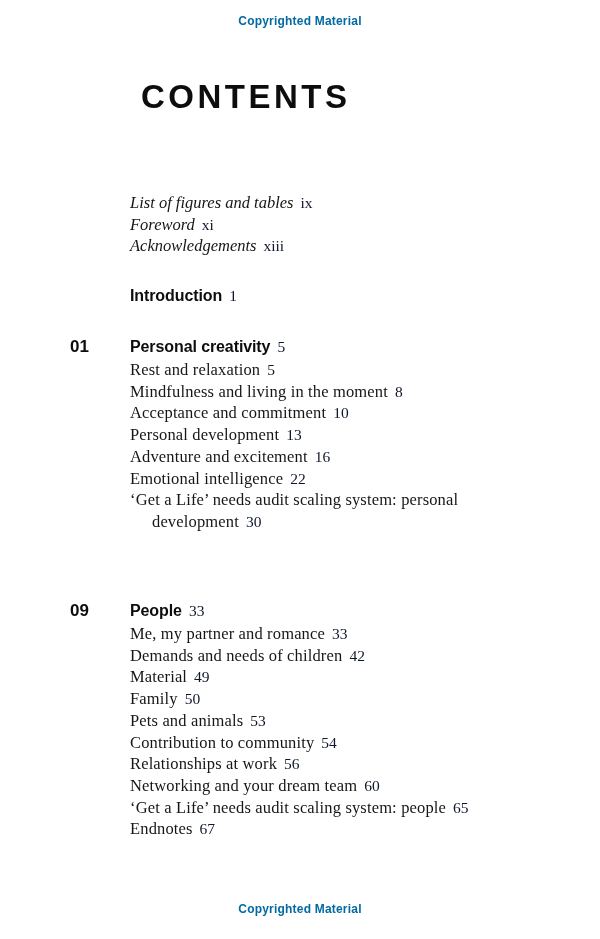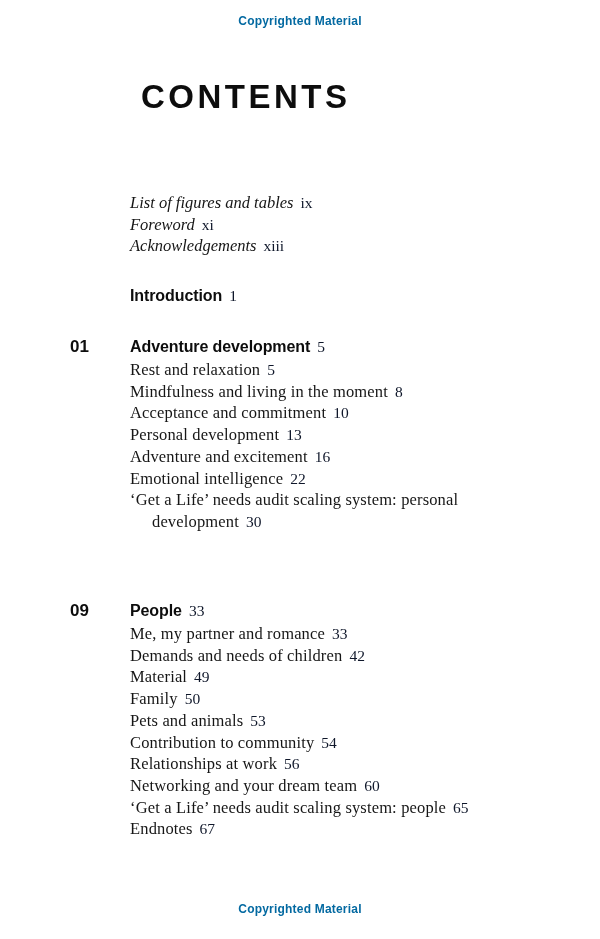--- a/index.html
+++ b/index.html
@@ -113,21 +113,21 @@
 </div>
 
 <div class="intro">
   <span class="h">Introduction</span><span class="pg">1</span>
 </div>
 
 <div class="chapter" id="chapter-01">
   <span class="ch-num">01</span>
   <div class="ch-body">
     <div class="ch-head">
-      <span class="h">Adventure development</span><span class="pg">5</span>
+      <span class="h">Personal creativity</span><span class="pg">5</span>
     </div>
     <div class="entries">
       <div class="entry"><span>Rest and relaxation</span><span class="pg">5</span></div>
       <div class="entry"><span>Mindfulness and living in the moment</span><span class="pg">8</span></div>
       <div class="entry"><span>Acceptance and commitment</span><span class="pg">10</span></div>
       <div class="entry"><span>Personal development</span><span class="pg">13</span></div>
       <div class="entry"><span>Adventure and excitement</span><span class="pg">16</span></div>
       <div class="entry"><span>Emotional intelligence</span><span class="pg">22</span></div>
       <div class="entry">
         <span>‘Get a Life’ needs audit scaling system: personal</span><br>

